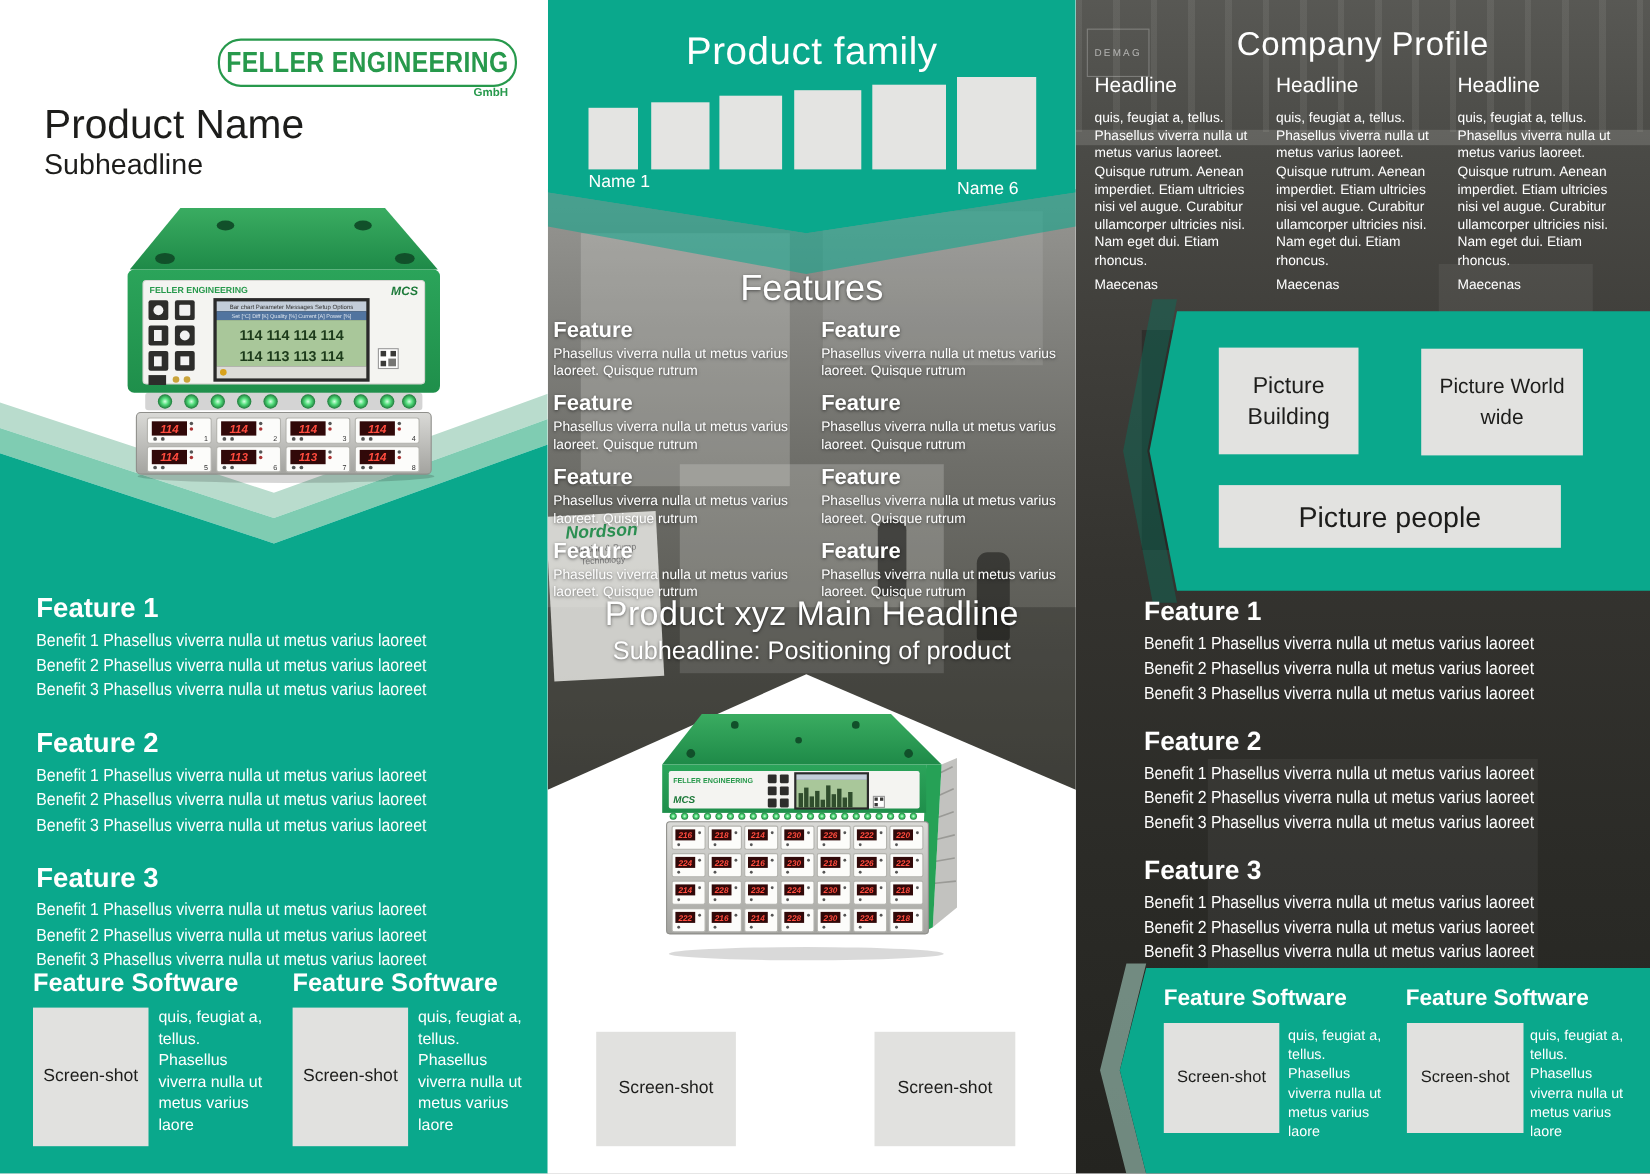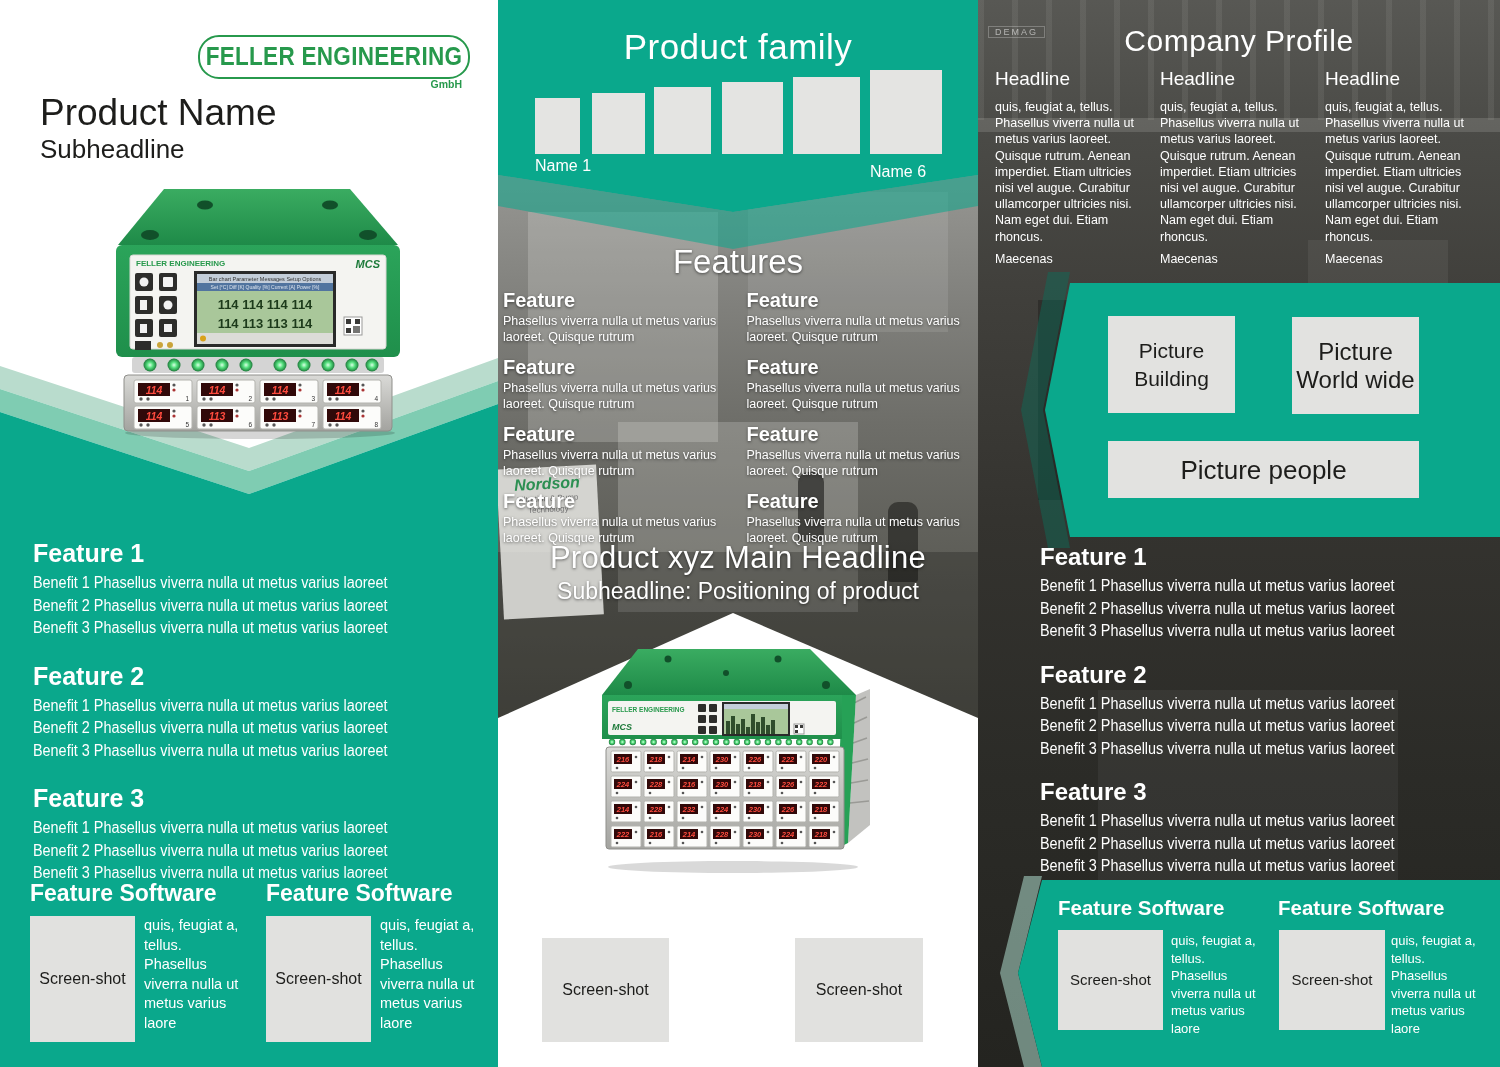--- a/index.html
+++ b/index.html
@@ -57,21 +57,21 @@
   .cp-head{font-size:19px;line-height:30px;margin-bottom:5px}
   .cp-body{font-size:12.5px;line-height:16.2px}
   .cp-foot{font-size:12.5px;margin-top:7px}
   .pic-box{background:#e2e2e0;color:#1d1d1b;display:flex;align-items:center;justify-content:center;
     text-align:center;line-height:28px}
   .rf-title{font-size:24px;font-weight:bold;line-height:29px;margin-bottom:4px}
   .rf-block{margin-bottom:17px}
   .rsw-title{font-size:20.5px;font-weight:bold}
   .rsw-text{font-size:13px;line-height:17.5px}
   .photo-sign{left:10px;top:26px;font-size:9px;letter-spacing:2px;color:rgba(255,255,255,.55);
-    border:1px solid rgba(255,255,255,.25);padding:0 6px}
+    border:1px solid rgba(255,255,255,.25);padding:16px 6px}
 </style>
 </head>
 <body>
 
 <div class="poster">
 
   <svg width="0" height="0" style="position:absolute">
     <defs>
       <linearGradient id="gTop" x1="0" y1="0" x2="0" y2="1">
         <stop offset="0" stop-color="#3aac61"></stop>
@@ -688,21 +688,21 @@
       <p class="cp-body">quis, feugiat a, tellus. Phasellus viverra nulla ut metus varius laoreet. Quisque rutrum. Aenean imperdiet. Etiam ultricies nisi vel augue. Curabitur ullamcorper ultricies nisi. Nam eget dui. Etiam rhoncus.</p>
       <p class="cp-foot">Maecenas</p>
     </div>
     <div class="abs white cp-col" style="left:347px">
       <h3 class="cp-head">Headline</h3>
       <p class="cp-body">quis, feugiat a, tellus. Phasellus viverra nulla ut metus varius laoreet. Quisque rutrum. Aenean imperdiet. Etiam ultricies nisi vel augue. Curabitur ullamcorper ultricies nisi. Nam eget dui. Etiam rhoncus.</p>
       <p class="cp-foot">Maecenas</p>
     </div>
 
     <div class="abs pic-box" style="left:130px;top:316px;width:127px;height:97px;font-size:21px">Picture Building</div>
-    <div class="abs pic-box" style="left:314px;top:317px;width:127px;height:97px;font-size:24px">Picture World wide</div>
+    <div class="abs pic-box" style="left:314px;top:317px;width:147px;height:97px;font-size:19px">Picture World wide</div>
     <div class="abs pic-box" style="left:130px;top:441px;width:311px;height:57px;font-size:26px">Picture people</div>
 
     <div class="abs white" style="left:62px;top:542px;width:445px">
       <div class="rf-block">
         <h3 class="rf-title">Feature 1</h3>
         <div class="benefit">Benefit 1 Phasellus viverra nulla ut metus varius laoreet</div>
         <div class="benefit">Benefit 2 Phasellus viverra nulla ut metus varius laoreet</div>
         <div class="benefit">Benefit 3 Phasellus viverra nulla ut metus varius laoreet</div>
       </div>
       <div class="rf-block">

